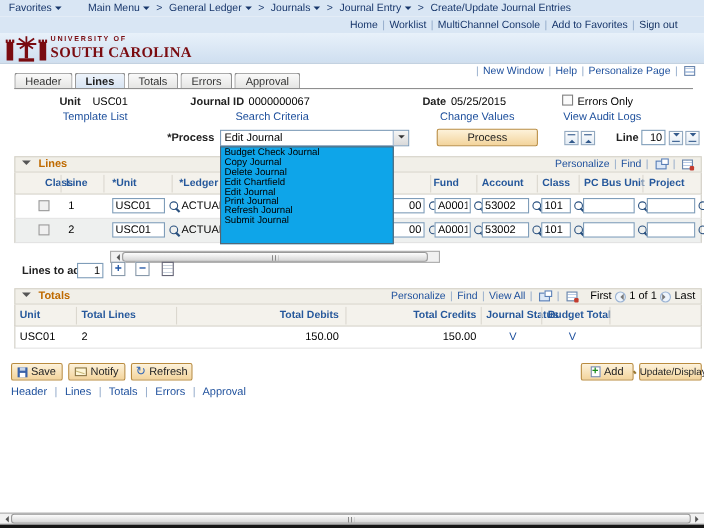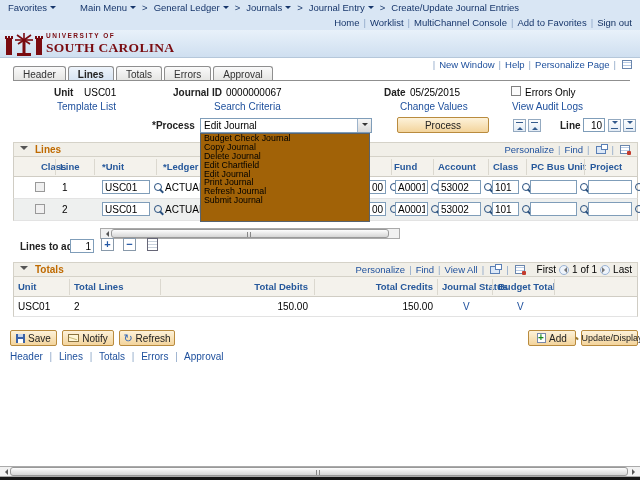--- a/index.html
+++ b/index.html
@@ -7,21 +7,21 @@
   body{font-family:"Liberation Sans",sans-serif;font-size:10px;color:#000}
   #app{position:relative;width:640px;height:480px;overflow:hidden;background:#fff}
   .abs{position:absolute}
   .lbl{font-weight:bold;color:#222}
   .link{color:#1d4f9c;cursor:pointer;text-decoration:none}
   .navlink{color:#17366b;cursor:pointer}
   .pipe{color:#8fa8c8;padding:0 4px}
   
   #bar1{left:0;top:0;width:640px;height:15px;background:#d9e6f4;display:flex;align-items:center;font-size:9.5px;color:#17366b;padding-left:8px}
   #bar1 .bc-item{margin-right:6px;display:inline-flex;align-items:center;white-space:nowrap}
-  #bar2{left:0;top:15px;width:640px;height:15px;background:#d9e6f4;display:flex;align-items:center;justify-content:flex-end;font-size:9.5px;padding-right:8px}
+  #bar2{left:0;top:15px;width:640px;height:15px;background:#d9e6f4;display:flex;align-items:center;justify-content:flex-end;font-size:9.5px;padding-right:24px}
   #signout{font-weight:normal;color:#0f2d5e}
   #logoband{left:0;top:30px;width:640px;height:28px;background:linear-gradient(#e8f1fa,#cfdff0);border-bottom:1px solid #b5c7da}
   .caret{width:0;height:0;border:3px solid transparent;border-top-color:#17366b;margin-left:3px;margin-top:3px;display:inline-block}
   .tri-dn{width:0;height:0;border:4px solid transparent;border-top-color:#555;display:inline-block}
   .tri-up-s{width:0;height:0;border:3px solid transparent;border-bottom-color:#335a8c;display:inline-block}
   .tri-dn-s{width:0;height:0;border:3px solid transparent;border-top-color:#335a8c;display:inline-block}
   .tri-l{width:0;height:0;border:3px solid transparent;border-right-color:#555;display:inline-block}
   .tri-r{width:0;height:0;border:3px solid transparent;border-left-color:#555;display:inline-block}
   #logotext{position:absolute;left:46px;top:3px;color:#7a0b10;line-height:1}
   #logotext .l1{font-size:6.5px;font-weight:bold;letter-spacing:1.5px}
@@ -38,21 +38,21 @@
   .tin{position:absolute;border:1px solid #7f9db9;background:#fff;font-family:"Liberation Sans",sans-serif;font-size:10px;height:14px;padding:0 2px}
   .rt{text-align:right}
   .cb{position:absolute;width:10px;height:10px;border:1px solid #808080;background:#fbfbfb}
   .cb.gray{background:#f0f0f0;border-color:#999}
   .mag{position:absolute;width:8px;height:8px;border:1px solid #29507f;border-radius:50%;cursor:pointer}
   .mag::after{content:'';position:absolute;right:-3px;bottom:-2px;width:5px;height:2px;background:#29507f;transform:rotate(45deg)}
   
   #psel{left:200px;top:118px;width:172px;height:15px;border:1px solid #7f9db9;background:#fff;z-index:60}
   #psel .vtxt{position:absolute;left:3px;top:1px;font-size:10px}
   #psel .dbtn{position:absolute;right:0;top:0;width:14px;height:13px;background:linear-gradient(#f6f6f6,#d9d9d9);border-left:1px solid #9db4cc;display:flex;align-items:center;justify-content:center;cursor:pointer}
-  #plist{left:200px;top:133px;width:170px;height:89px;background:#a16207;border:1px solid #58636f;z-index:100}
+  #plist{left:200px;top:133px;width:158px;height:89px;background:#0ea5e9;border:1px solid #58636f;z-index:100}
   .opt{height:8.9px;line-height:8.9px;font-size:8.8px;padding-left:3px;white-space:nowrap;cursor:pointer}
   .opt.hl{background:#2e6ccd;color:#fff}
   
   .secbar{position:absolute;left:13px;width:625px;height:15px;background:#f1efe8;border:1px solid #d5d2c8;display:flex;align-items:center}
   .sectitle{font-weight:bold;color:#bf6a00;font-size:10px;margin-left:7px}
   .sectools{position:absolute;right:5px;top:1px;display:flex;align-items:center;font-size:9.5px}
   
   .gridhead{position:absolute;left:13px;width:625px;height:20px;background:#f4f2ec;border:1px solid #d0cdc4;border-top:none}
   .gh{position:absolute;top:0;height:20px;line-height:20px;font-weight:bold;color:#26589b;font-size:9.5px;white-space:nowrap}
   .vsep{position:absolute;top:2px;height:16px;width:0;border-left:1px solid #dbd8cf}

